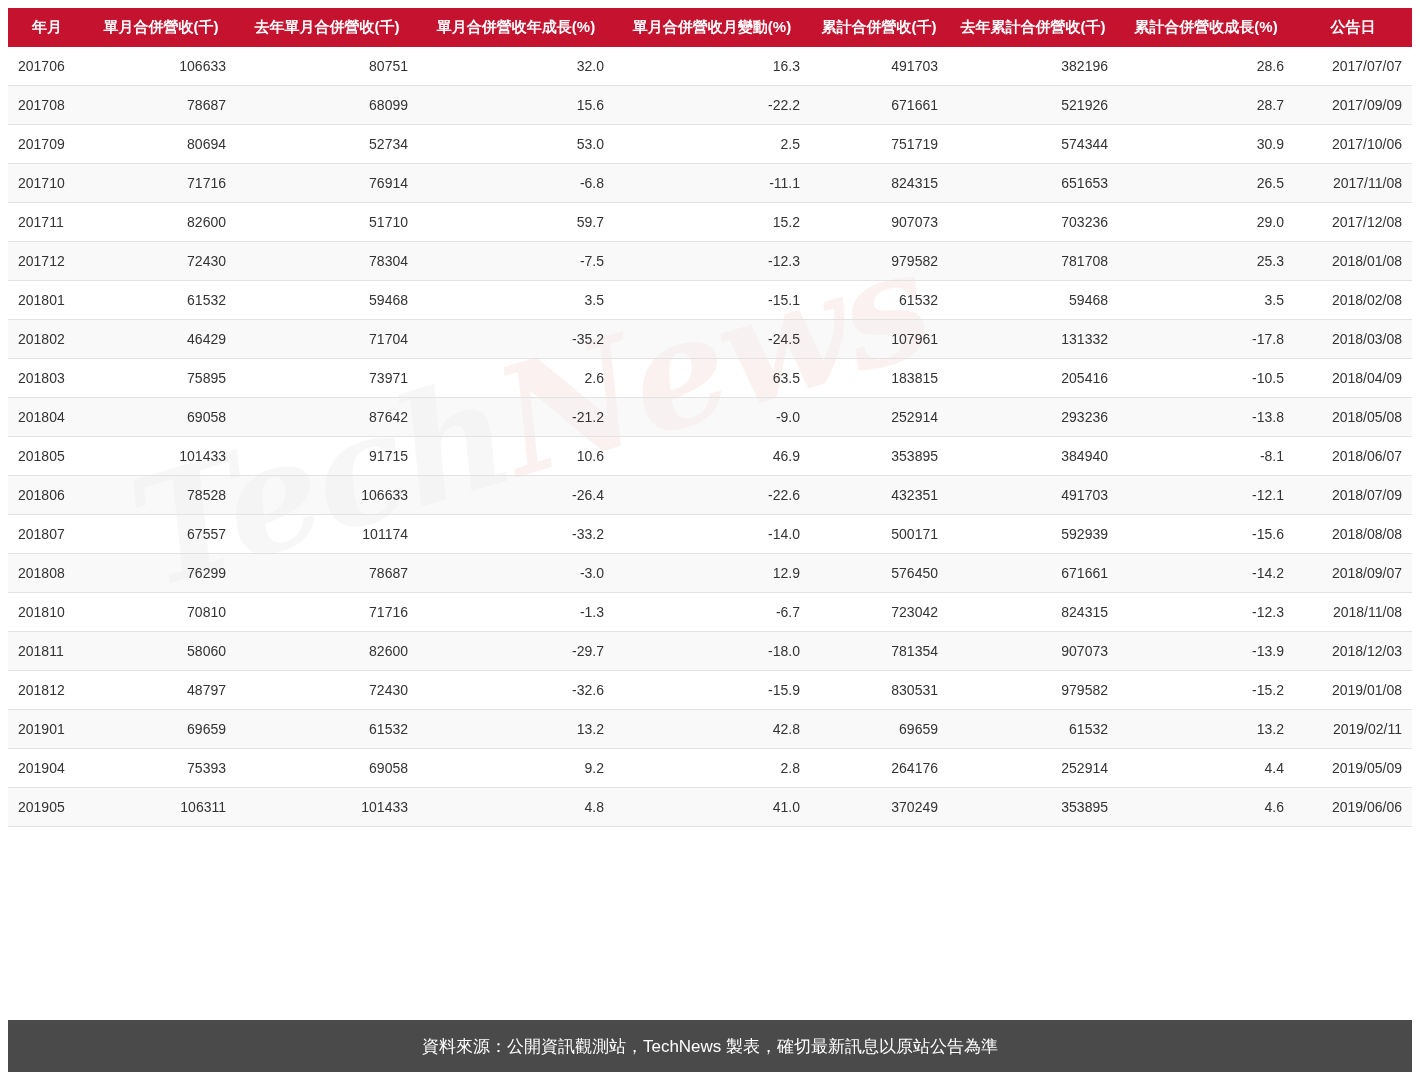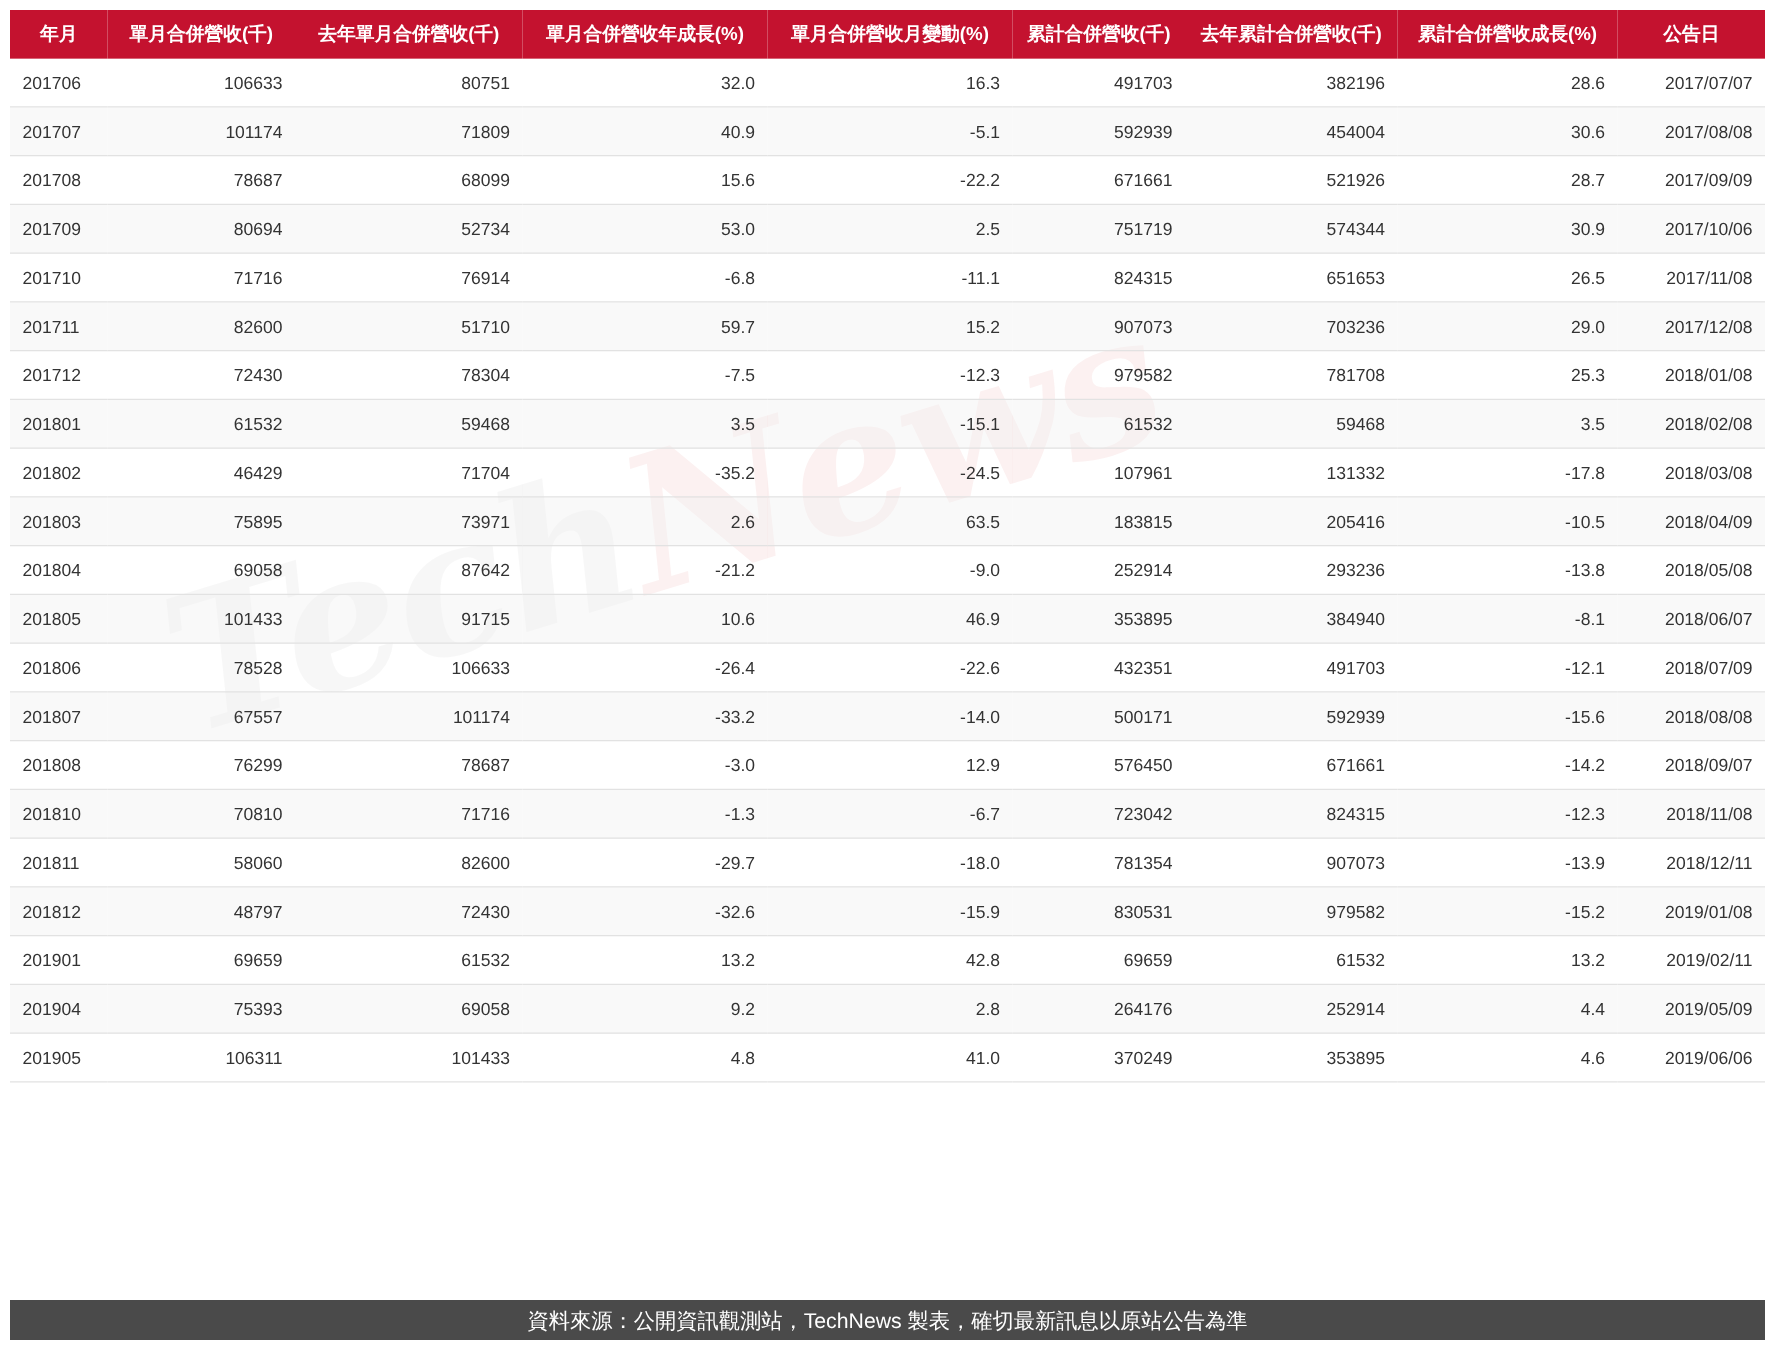--- a/index.html
+++ b/index.html
@@ -90,21 +90,21 @@
     letter-spacing: -2px;
     white-space: nowrap;
   }
   .wm-text .accent { color: rgba(214,60,60,0.16); }
 
   .footer {
     position: absolute;
     left: 8px;
     bottom: 8px;
     width: 1404px;
-    height: 32px;
+    height: 52px;
     background: #4a4a4a;
     color: #ffffff;
     font-size: 17px;
     display: flex;
     align-items: center;
     justify-content: center;
     z-index: 3;
   }
 </style>
 </head>
@@ -147,31 +147,20 @@
           <td class="c-num">106633</td>
           <td class="c-num">80751</td>
           <td class="c-num">32.0</td>
           <td class="c-num">16.3</td>
           <td class="c-num">491703</td>
           <td class="c-num">382196</td>
           <td class="c-num">28.6</td>
           <td class="c-date">2017/07/07</td>
         </tr>
         <tr>
-          <td class="c-month">201707</td>
-          <td class="c-num">101174</td>
-          <td class="c-num">71809</td>
-          <td class="c-num">40.9</td>
-          <td class="c-num">-5.1</td>
-          <td class="c-num">592939</td>
-          <td class="c-num">454004</td>
-          <td class="c-num">30.6</td>
-          <td class="c-date">2017/08/08</td>
-        </tr>
-        <tr>
           <td class="c-month">201708</td>
           <td class="c-num">78687</td>
           <td class="c-num">68099</td>
           <td class="c-num">15.6</td>
           <td class="c-num">-22.2</td>
           <td class="c-num">671661</td>
           <td class="c-num">521926</td>
           <td class="c-num">28.7</td>
           <td class="c-date">2017/09/09</td>
         </tr>
@@ -320,21 +309,21 @@
         </tr>
         <tr>
           <td class="c-month">201811</td>
           <td class="c-num">58060</td>
           <td class="c-num">82600</td>
           <td class="c-num">-29.7</td>
           <td class="c-num">-18.0</td>
           <td class="c-num">781354</td>
           <td class="c-num">907073</td>
           <td class="c-num">-13.9</td>
-          <td class="c-date">2018/12/11</td>
+          <td class="c-date">2018/12/03</td>
         </tr>
         <tr>
           <td class="c-month">201812</td>
           <td class="c-num">48797</td>
           <td class="c-num">72430</td>
           <td class="c-num">-32.6</td>
           <td class="c-num">-15.9</td>
           <td class="c-num">830531</td>
           <td class="c-num">979582</td>
           <td class="c-num">-15.2</td>

